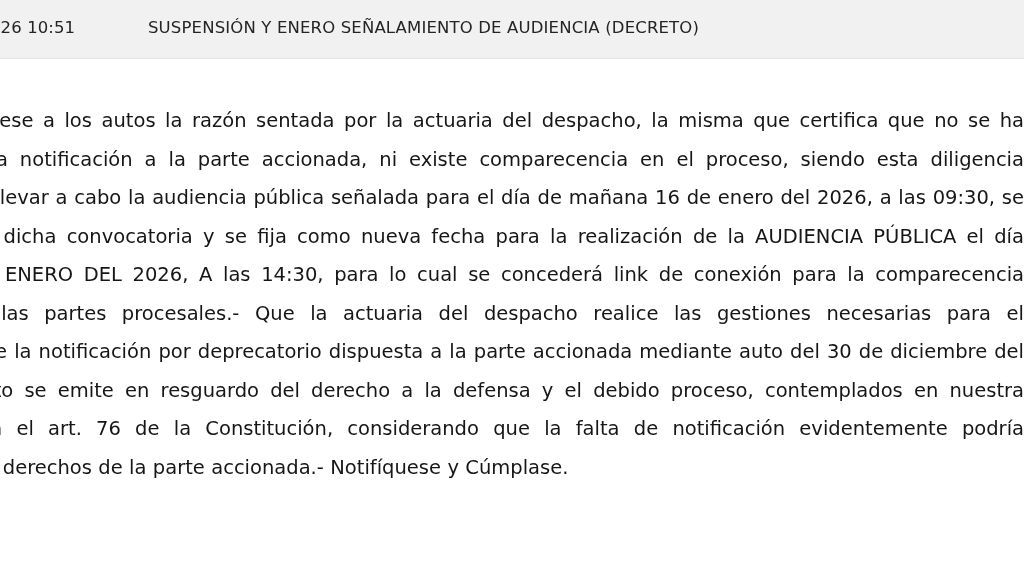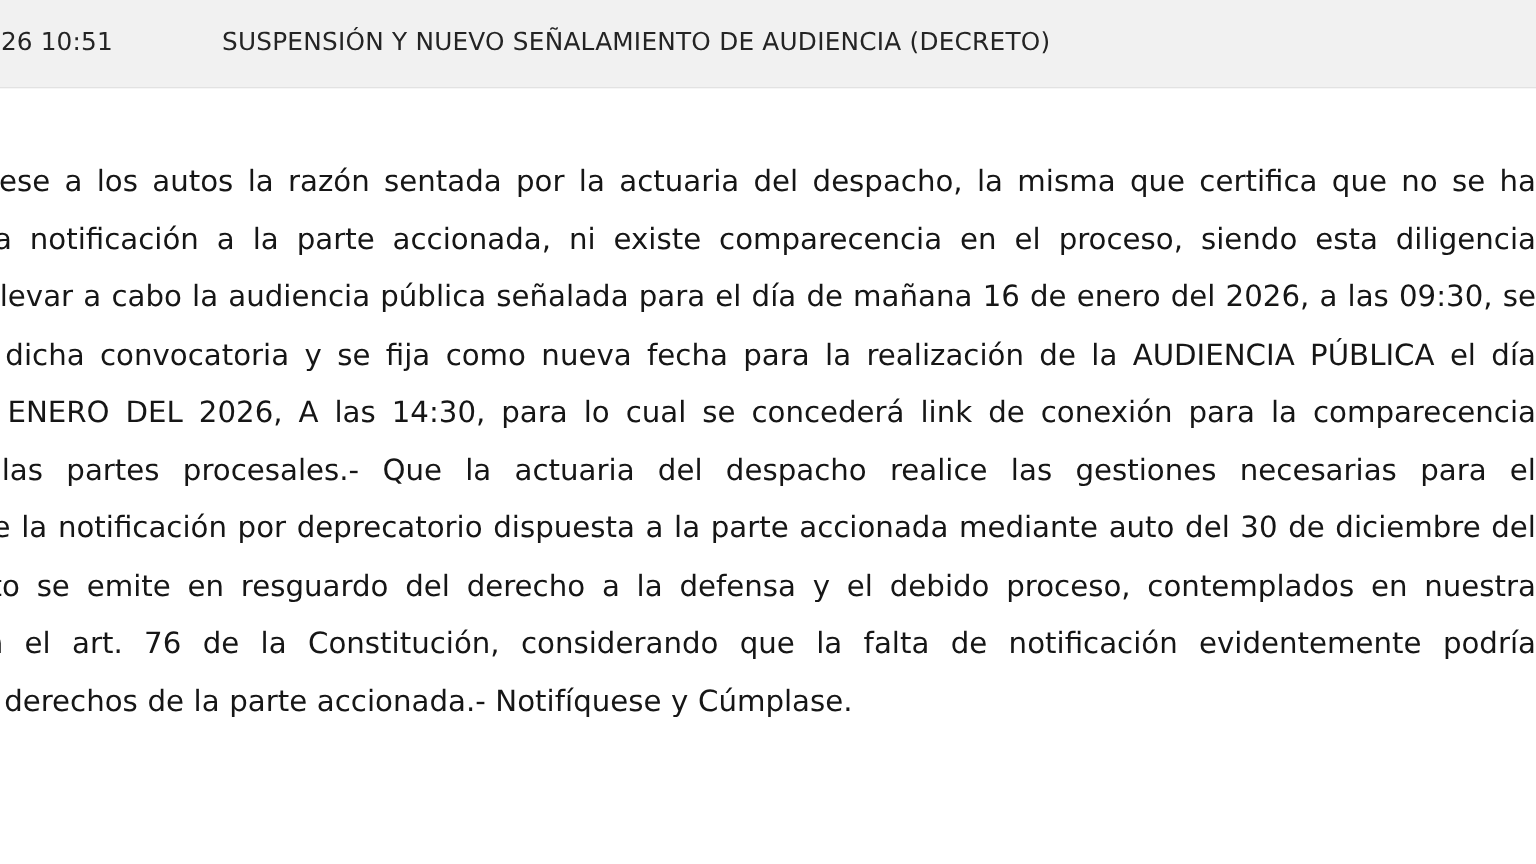--- a/index.html
+++ b/index.html
@@ -89,21 +89,21 @@
   }
 </style>
 </head>
 <body>
 
 <div class="page">
 
   <div class="header-bar">
     <div class="header-inner">
       <div class="header-timestamp">026 10:51</div>
-      <div class="header-title">SUSPENSIÓN Y NUEVO SEÑALAMIENTO DE AUDIENCIA (DECRETO)</div>
+      <div class="header-title">SUSPENSIÓN Y ENERO SEÑALAMIENTO DE AUDIENCIA (DECRETO)</div>
     </div>
   </div>
 
   <div class="doc-body">
     <div class="para-clip">
       <p class="para">VISTOS: Agréguese a los autos la razón sentada por la actuaria del despacho, la misma que certifica que no se ha cumplido con la notificación a la parte accionada, ni existe comparecencia en el proceso, siendo esta diligencia necesaria para llevar a cabo la audiencia pública señalada para el día de mañana 16 de enero del 2026, a las 09:30, se deja sin efecto dicha convocatoria y se fija como nueva fecha para la realización de la AUDIENCIA PÚBLICA el día MARTES 20 DE ENERO DEL 2026, A las 14:30, para lo cual se concederá link de conexión para la comparecencia telemática de las partes procesales.- Que la actuaria del despacho realice las gestiones necesarias para el cumplimiento de la notificación por deprecatorio dispuesta a la parte accionada mediante auto del 30 de diciembre del 2025.- Este auto se emite en resguardo del derecho a la defensa y el  debido proceso, contemplados en nuestra Constitución en el art. 76 de la Constitución, considerando que la falta de notificación evidentemente podría menoscabar los derechos de la parte accionada.- Notifíquese y Cúmplase.</p>
     </div>
   </div>
 
 </div>

